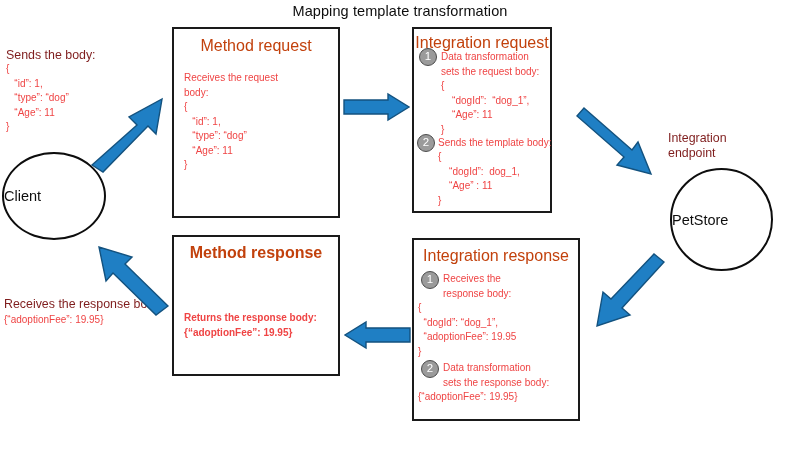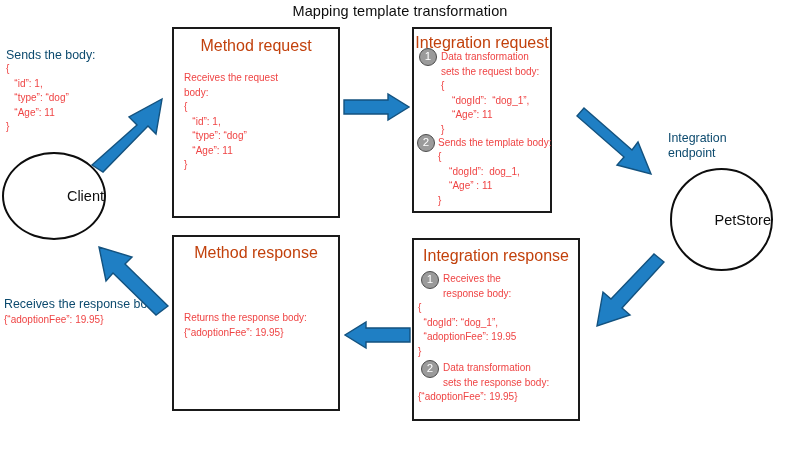--- a/index.html
+++ b/index.html
@@ -49,21 +49,21 @@
     color: #ef4444;
   }
   .circle {
     position: absolute;
     border: 2px solid #0d0d0d;
     border-radius: 50%;
     background: #ffffff;
     box-sizing: border-box;
     display: flex;
     align-items: center;
-    justify-content: flex-end;
+    justify-content: flex-start;
     font-size: 14.5px;
     color: #0d0d0d;
   }
   .num-badge {
     position: absolute;
     width: 18px;
     height: 18px;
     border-radius: 50%;
     background: #9b9b9b;
     border: 1.4px solid #4d4d4d;
@@ -72,21 +72,21 @@
     font-size: 11.5px;
     line-height: 15px;
     text-align: center;
     font-family: "Liberation Sans", sans-serif;
   }
   .plain-label {
     position: absolute;
     font-size: 12.4px;
     line-height: 14.6px;
     white-space: pre;
-    color: #0c4a6e;
+    color: #7f1d1d;
   }
   .arrow-svg {
     position: absolute;
     overflow: visible;
   }
 </style>
 </head>
 <body>
 
 <div id="canvas">
@@ -130,21 +130,21 @@
 }</div>
 
     <div class="num-badge" style="left:3px; top:105px;">2</div>
     <div class="body-text" style="left:24px; top:107px;">Sends the template body:</div>
     <div class="body-text" style="left:24px; top:121px;">{
     “dogId”:  dog_1,
     “Age” : 11
 }</div>
   </div>
 
-  <div class="box" style="left:172px; top:235px; width:168px; height:176px;">
+  <div class="box" style="left:172px; top:235px; width:168px; height:141px;font-weight:bold;">
     <div class="box-title" style="top:7px;">Method response</div>
     <div class="body-text" style="left:10px; top:74px;">Returns the response body:</div>
     <div class="body-text" style="left:10px; top:89px;">{“adoptionFee”: 19.95}</div>
   </div>
 
   <div class="box" style="left:412px; top:238px; width:168px; height:183px;">
     <div class="box-title" style="top:7px;">Integration response</div>
 
     <div class="num-badge" style="left:7px; top:31px;">1</div>
     <div class="body-text" style="left:29px; top:32px;">Receives the

